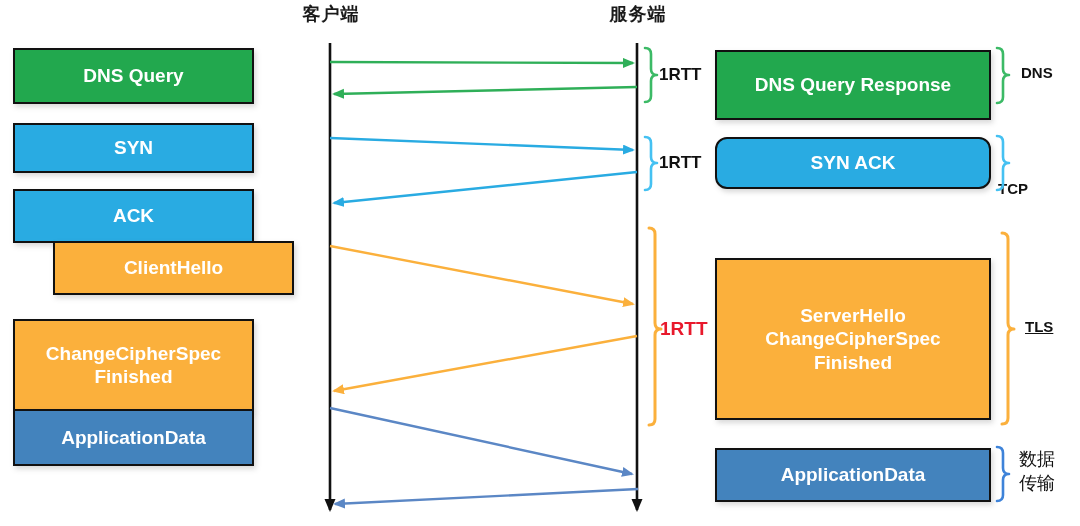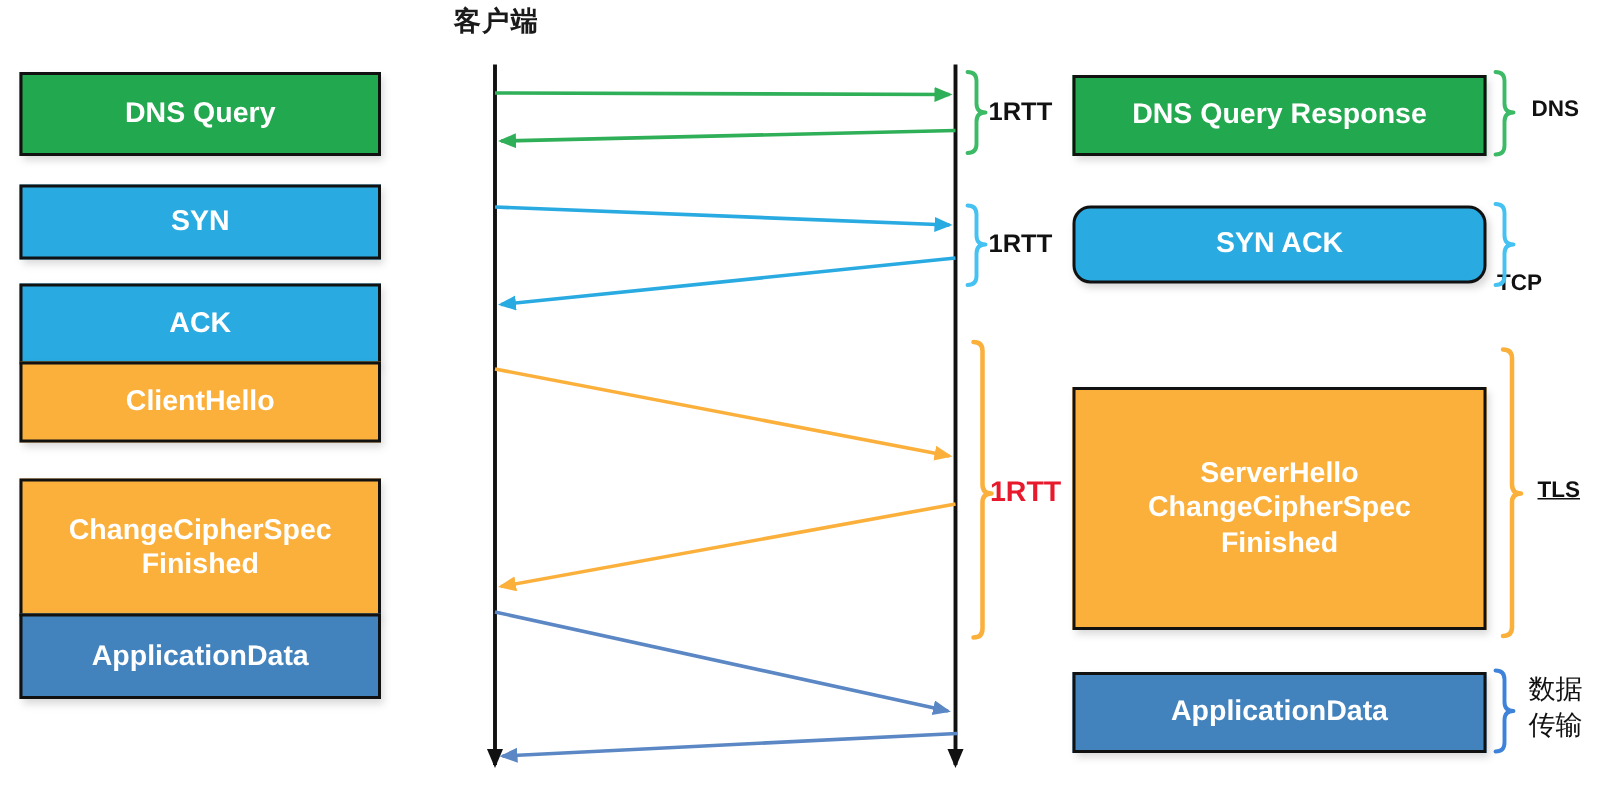--- a/index.html
+++ b/index.html
@@ -74,30 +74,31 @@
     font-weight: 400;
     line-height: 1.35;
   }
 </style>
 </head>
 <body>
 
 <div class="stage">
 
   <div class="lifeline-label" style="left:279px; top:2px;">客户端</div>
+  <div class="lifeline-label" style="left:586px; top:2px;">服务端</div>
 
   <div class="box green left-box" style="top:48px; height:56px;">DNS Query</div>
   <div class="box blue left-box" style="top:123px; height:50px;">SYN</div>
   <div class="box blue left-box" style="top:189px; height:54px;">ACK</div>
-  <div class="box yellow left-box" style="top:241px; height:54px;">ClientHello</div>
+  <div class="box yellow left-box" style="top:241px; height:54px;margin-left:40px;">ClientHello</div>
   <div class="box yellow left-box" style="top:319px; height:92px;">ChangeCipherSpec
 Finished</div>
   <div class="box steel left-box" style="top:409px; height:57px;">ApplicationData</div>
 
-  <div class="box green right-box" style="top:50px; height:54px;">DNS Query Response</div>
+  <div class="box green right-box" style="top:50px; height:70px;">DNS Query Response</div>
   <div class="box blue right-box" style="top:137px; height:52px;border-radius:12px;">SYN ACK</div>
   <div class="box yellow right-box" style="top:258px; height:162px;">ServerHello
 ChangeCipherSpec
 Finished</div>
   <div class="box steel right-box" style="top:448px; height:54px;">ApplicationData</div>
 
   <div class="rtt-label" style="left:659px; top:65px;">1RTT</div>
   <div class="rtt-label" style="left:659px; top:153px;">1RTT</div>
   <div class="rtt-label red" style="left:660px; top:318px;">1RTT</div>
 

